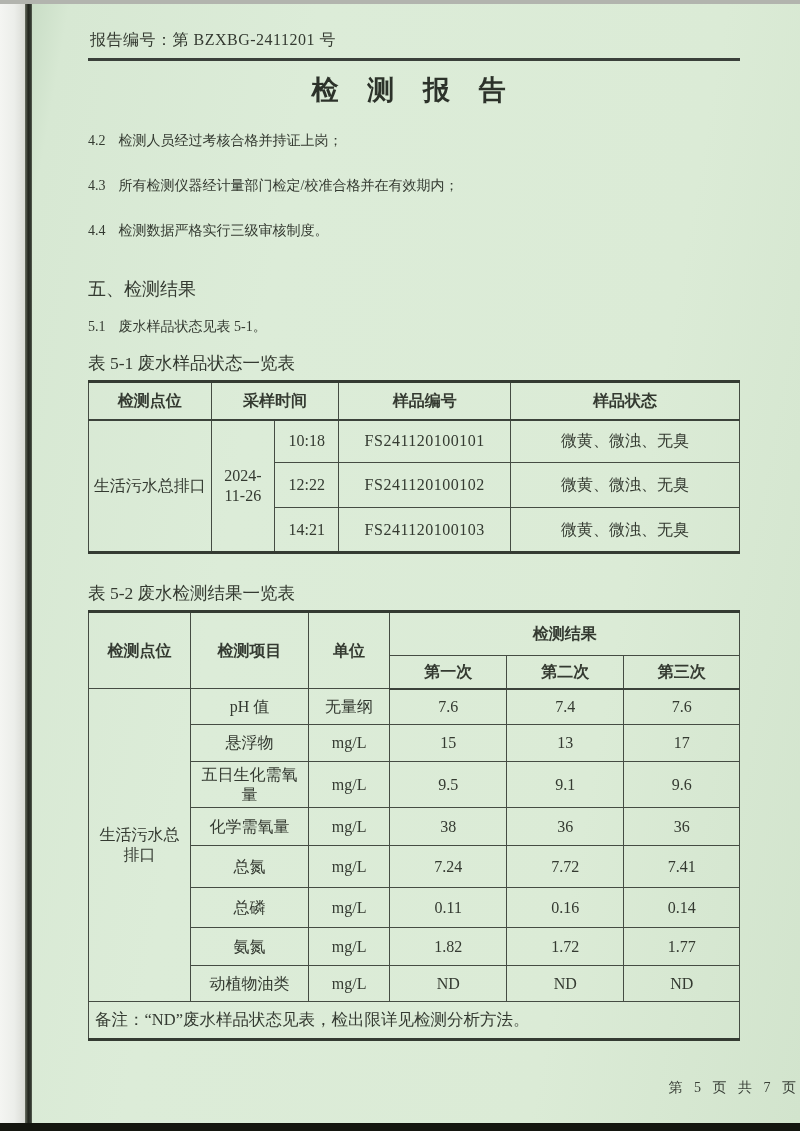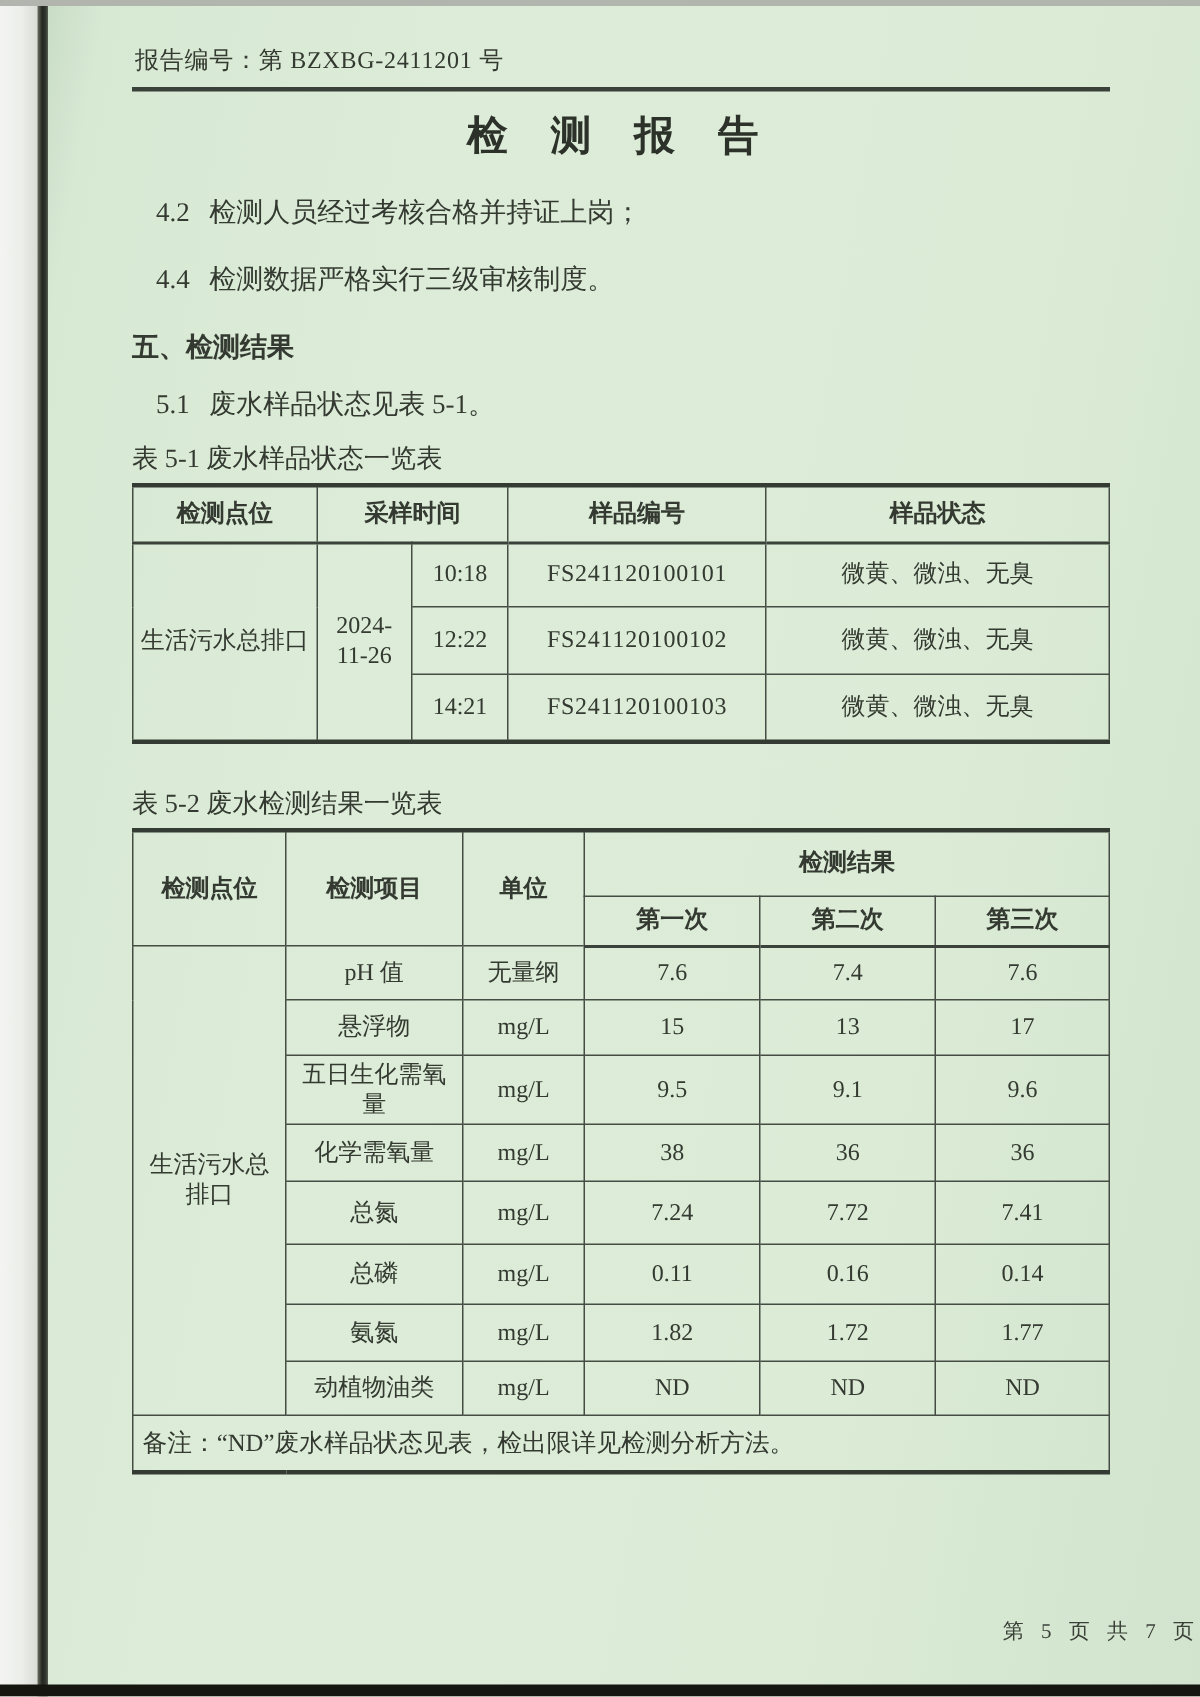--- a/index.html
+++ b/index.html
@@ -17,23 +17,23 @@
     background:linear-gradient(to right,#6a7062 0%,#23261e 45%,#323830 80%,#5a6153 100%);}
   .page{
     position:absolute;left:31px;top:4px;width:769px;height:1120px;z-index:1;
     box-sizing:border-box;padding:26px 60px 0 57px;
     background:linear-gradient(100deg,#c9ddc6 0%,#d7e8d3 4%,#dcecd8 30%,#dbebd6 72%,#d2e4cd 100%);
   }
   .rpt-no{font-size:16px;letter-spacing:0.5px;padding-left:2px;}
   .head-rule{height:0;border-bottom:3px solid #3a403a;margin-top:7px;}
   .doc-title{margin-top:11px;text-align:center;font-size:27px;font-weight:bold;
     letter-spacing:11px;color:#2c322a;}
-  .para{margin-top:21px;font-size:18px;line-height:24px;margin-left:16px;}
+  .para{margin-top:21px;font-size:14px;line-height:24px;}
   .pnum{margin-right:13px;}
-  .sec{margin-top:21px;font-size:18px;font-weight:bold;}
+  .sec{margin-top:34px;font-size:18px;font-weight:normal;}
   .caption{margin-top:9px;text-align:left;font-size:17.5px;}
   table{border-collapse:collapse;width:100%;table-layout:fixed;margin-top:5px;
     font-size:16px;text-align:center;
     border-top:3px solid #343b32;border-bottom:3px solid #343b32;}
   td{border:1px solid #454c43;padding:2px 4px;vertical-align:middle;line-height:20px;}
   tr.h td{font-weight:bold;}
   .t1 tr.h td{border-bottom:2px solid #3b423a;}
   .t2 tr.hb td{border-bottom:2px solid #3b423a;}
   .t2 td.note-cell{text-align:left;padding:6px 6px;font-size:16.5px;}
   .mono-num{letter-spacing:0.5px;}
@@ -54,20 +54,23 @@
 
   <div class="rpt-no">报告编号：第 BZXBG-2411201 号</div>
   <div class="head-rule"></div>
 
   <div class="doc-title">检 测 报 告</div>
 
   <div class="para">
     <span class="pnum">4.2</span><span>检测人员经过考核合格并持证上岗；</span>
   </div>
   <div class="para">
+    <span class="pnum">4.3</span><span>所有检测仪器经计量部门检定/校准合格并在有效期内；</span>
+  </div>
+  <div class="para">
     <span class="pnum">4.4</span><span>检测数据严格实行三级审核制度。</span>
   </div>
 
   <div class="sec">
     <span>五、</span><span>检测结果</span>
   </div>
 
   <div class="para" style="margin-top:14px;">
     <span class="pnum">5.1</span><span>废水样品状态见表 5-1。</span>
   </div>

